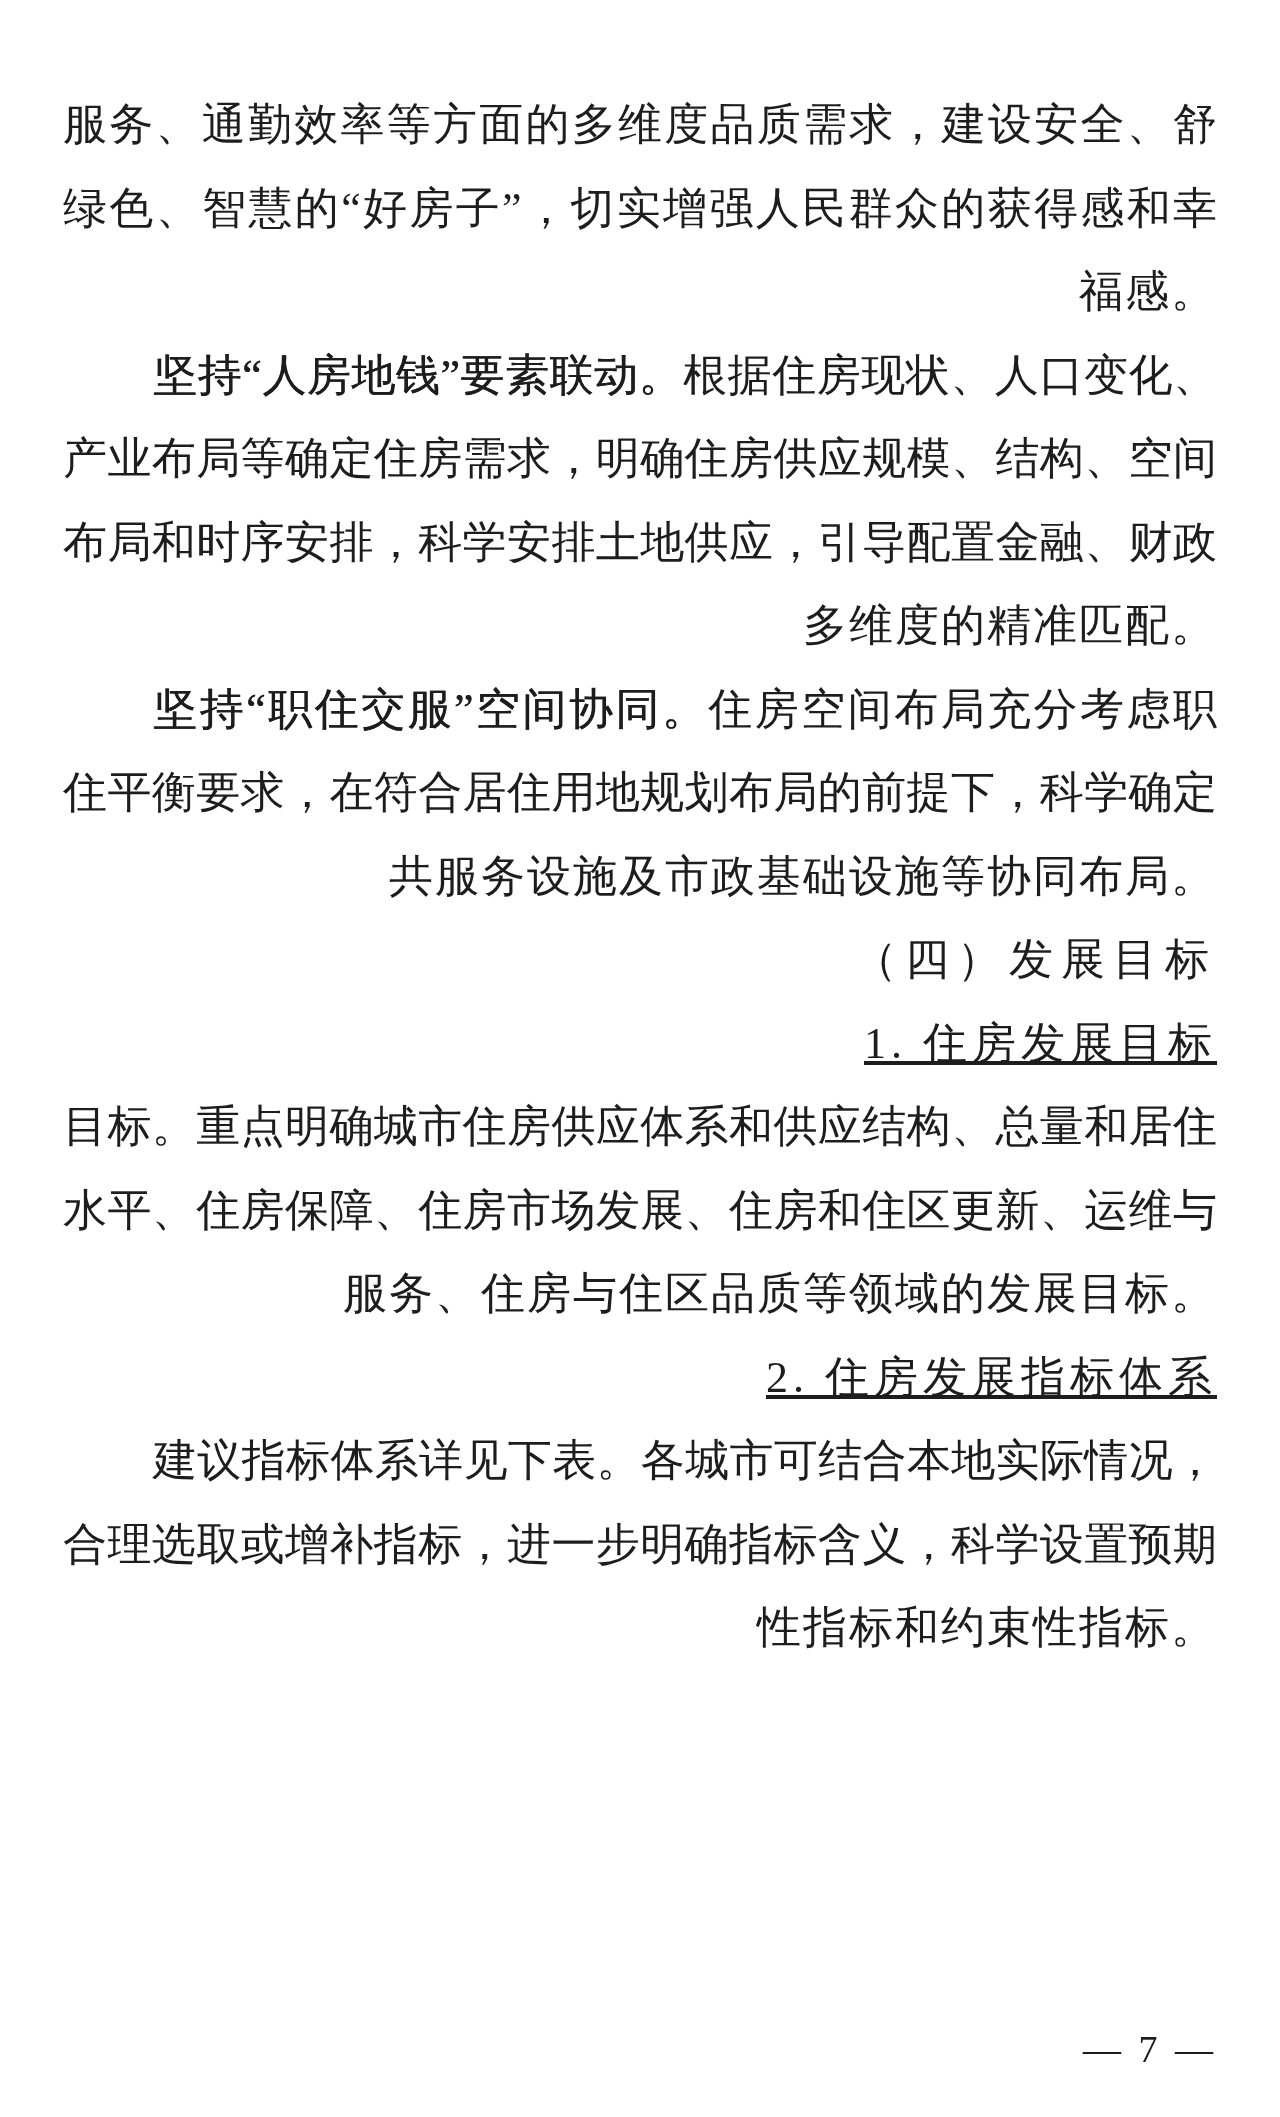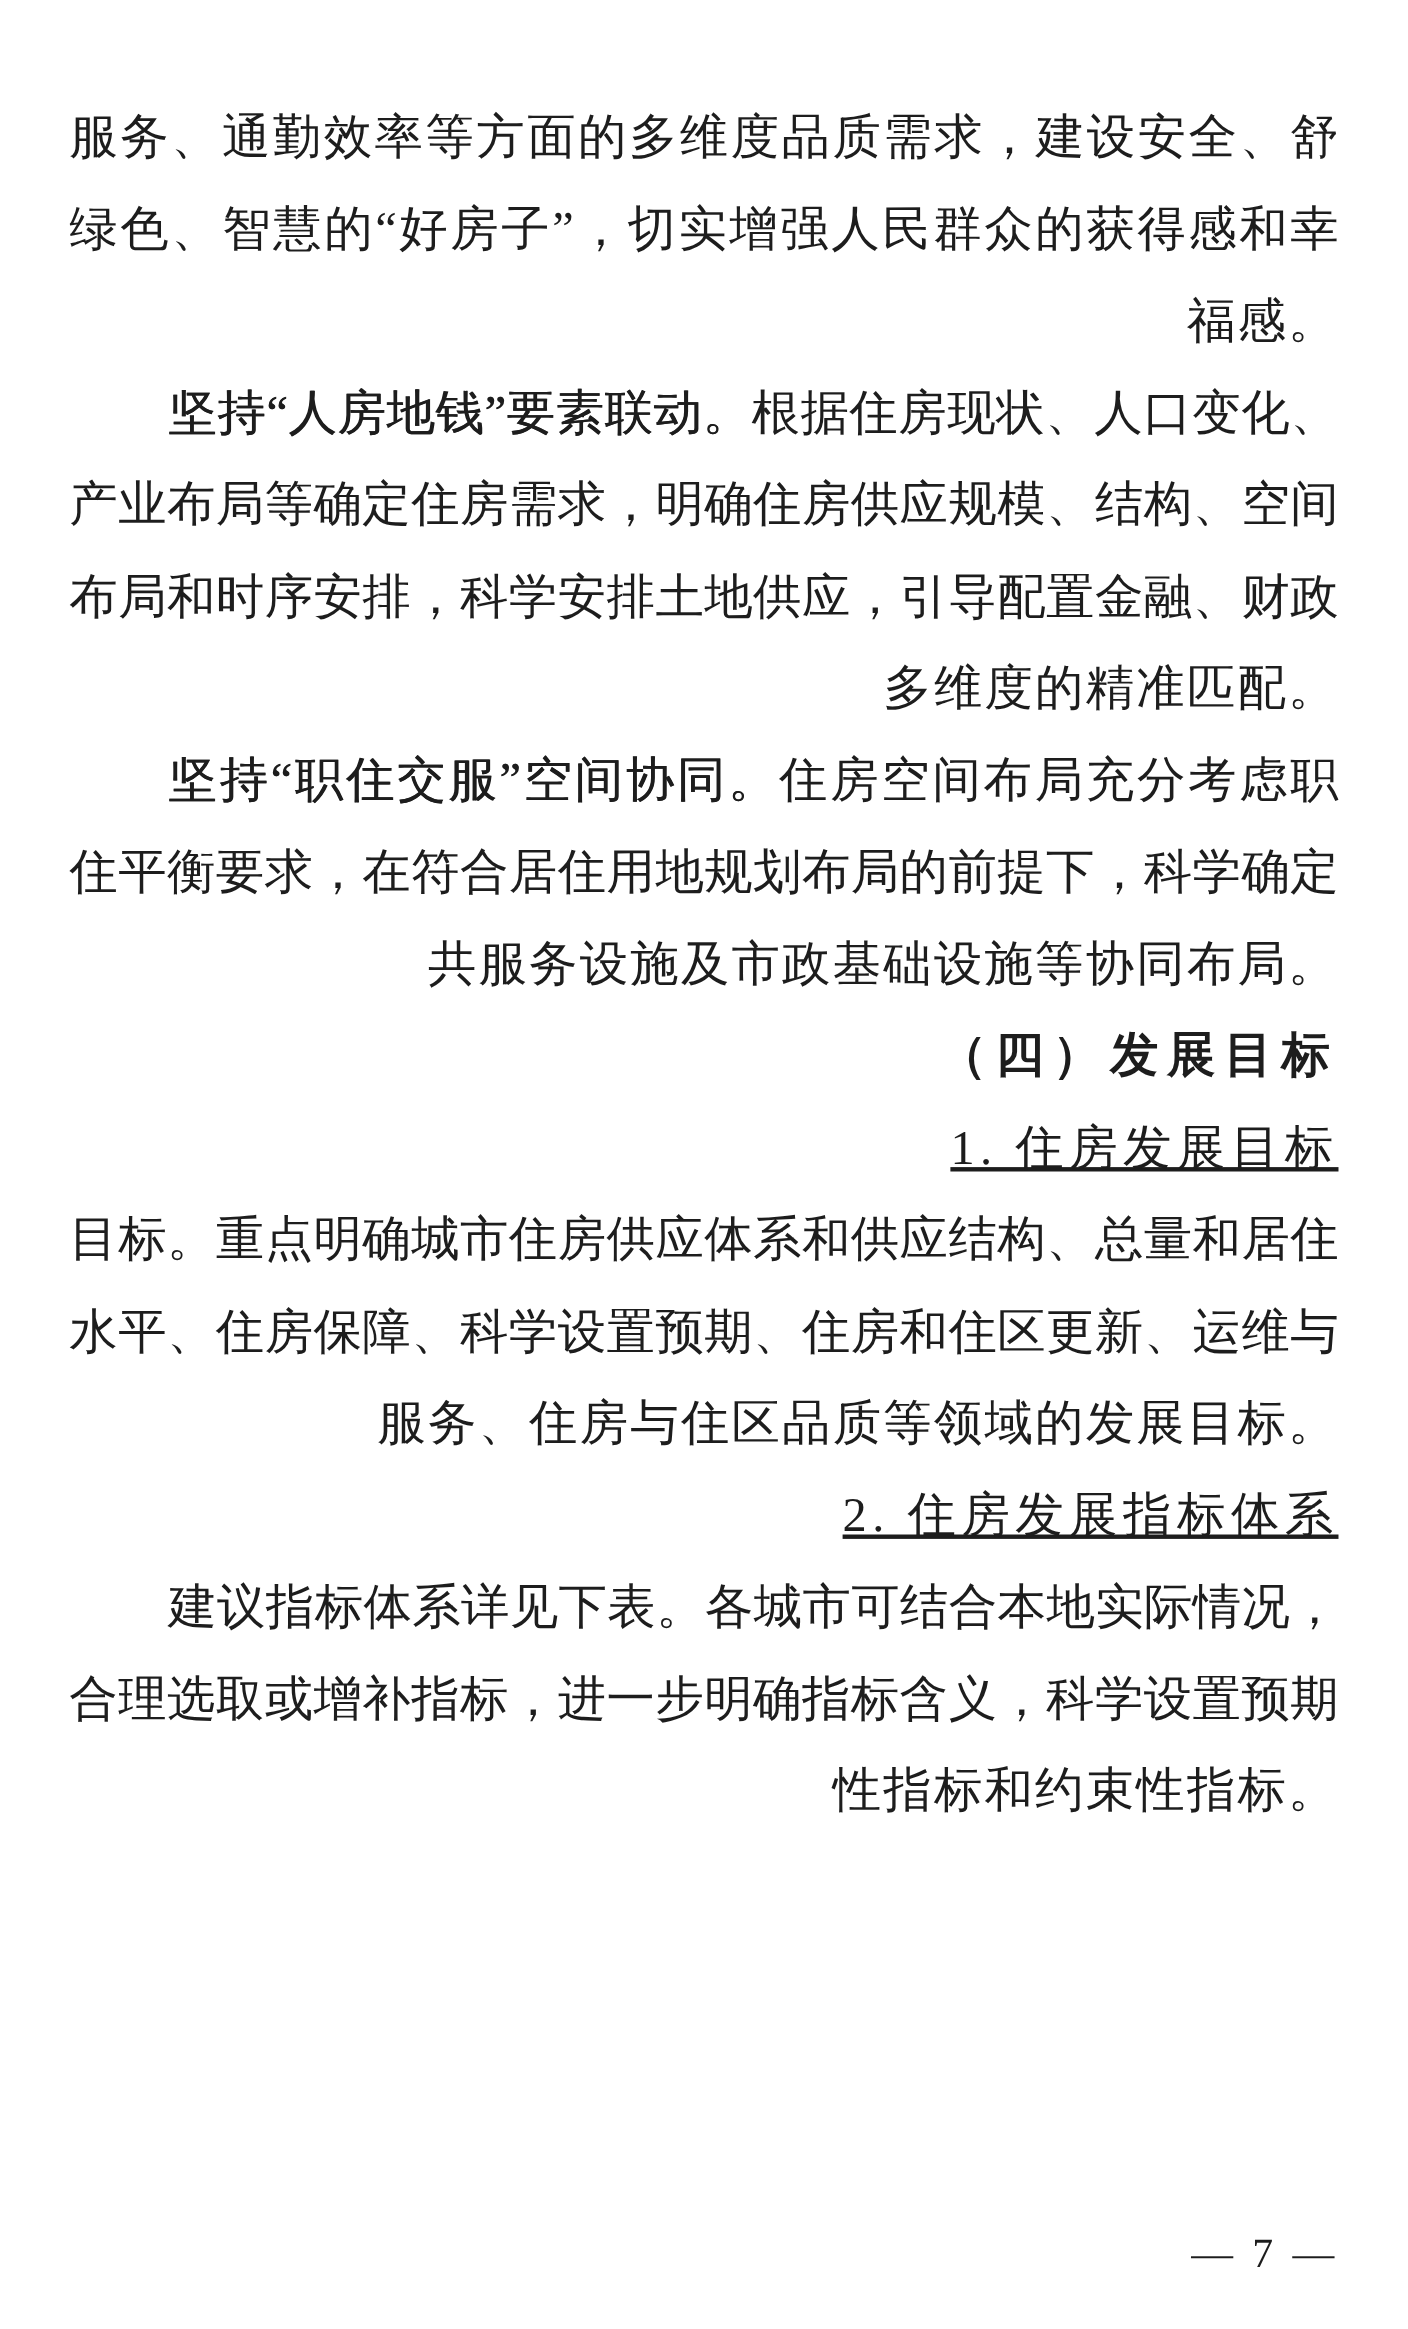--- a/index.html
+++ b/index.html
@@ -31,21 +31,21 @@
   .line.j {
     letter-spacing: 0;
     text-align: justify;
     text-align-last: justify;
     text-justify: inter-character;
   }
   
   .line.ind { text-indent: 90px; }
   
   .line.h {
-    font-weight: 700;
+    font-weight: 400;
     letter-spacing: 8px;
   }
   
   .line.num { letter-spacing: 5px; text-decoration: underline; }
   
   .kai { text-shadow: 0.5px 0 currentColor; margin-top: 24px; }
   .page-number {
     position: absolute;
     top: 2025px;
     right: 63px;
@@ -71,21 +71,21 @@
     <div class="line"><span>多维度的精准匹配。</span></div>
 
     <div class="line j ind"><span class="kai">坚持“职住交服”空间协同。</span><span>住房空间布局充分考虑职</span></div>
     <div class="line j"><span>住平衡要求，在符合居住用地规划布局的前提下，科学确定</span></div>
     <div class="line"><span>共服务设施及市政基础设施等协同布局。</span></div>
 
     <div class="line ind h"><span>（四）发展目标</span></div>
     <div class="line ind num"><span>1. 住房发展目标</span></div>
 
     <div class="line j"><span>目标。重点明确城市住房供应体系和供应结构、总量和居住</span></div>
-    <div class="line j"><span>水平、住房保障、科学设置预期、住房和住区更新、运维与</span></div>
+    <div class="line j"><span>水平、住房保障、住房市场发展、住房和住区更新、运维与</span></div>
     <div class="line"><span>服务、住房与住区品质等领域的发展目标。</span></div>
 
     <div class="line ind num"><span>2. 住房发展指标体系</span></div>
 
     <div class="line j ind"><span>建议指标体系详见下表。各城市可结合本地实际情况，</span></div>
     <div class="line j"><span>合理选取或增补指标，进一步明确指标含义，科学设置预期</span></div>
     <div class="line"><span>性指标和约束性指标。</span></div>
 
   </div>
 

